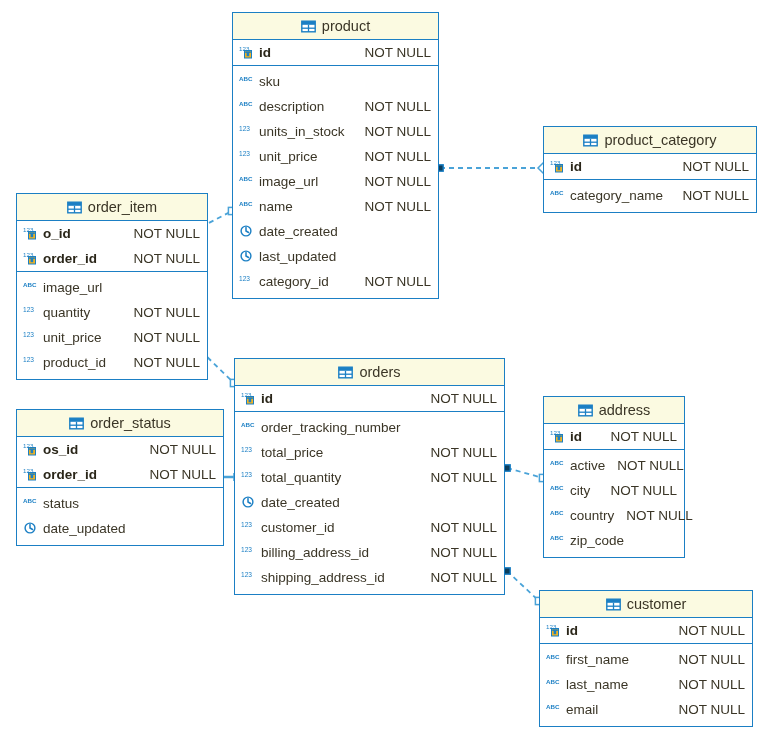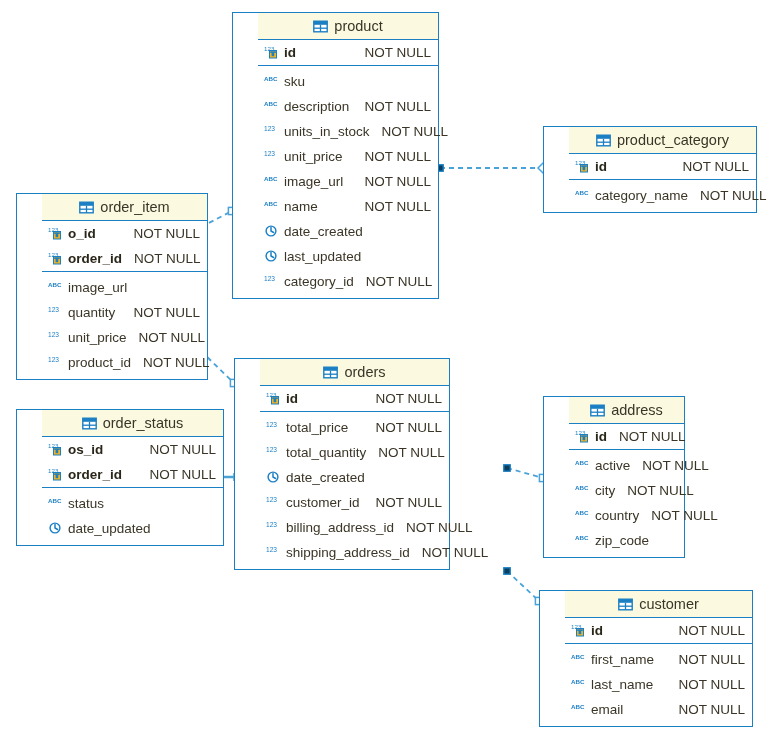--- a/index.html
+++ b/index.html
@@ -32,21 +32,20 @@
     pointer-events: none;
   }
 
   
   .entity {
     position: absolute;
     z-index: 2;
     background: #ffffff;
     border: 1.3px solid #1b7fc4;
     box-sizing: border-box;
-    padding-left: 25px;
   }
 
   .entity-header {
     background: #fbfae1;
     border-bottom: 1.3px solid #1b7fc4;
     height: 27px;
     display: flex;
     align-items: center;
     justify-content: center;
     gap: 6px;
@@ -382,21 +381,21 @@
           <span class="col-icon">
             <svg class="ticon" width="16" height="14" viewBox="0 0 16 14">
               <text x="0" y="6.5" fill="#1b7fc4" font-size="6.6" font-family="&quot;Liberation Sans&quot;, sans-serif" font-weight="normal">123</text>
             </svg>
           </span>
           <span class="col-name">product_id</span>
           <span class="col-nn">NOT NULL</span>
         </div>
       </div>
     </div>
-    <div class="entity" style="left: 234px; top: 358px; width: 216px;">
+    <div class="entity" style="left: 234px; top: 358px; width: 271px;">
       <div class="entity-header">
         <span style="display: inline-flex;">
           <svg class="ticon" width="15" height="13" viewBox="0 0 15 13">
             <rect x="0.8" y="1.2" width="13.4" height="10.6" fill="#ffffff" stroke="#1b7fc4" stroke-width="1.4"></rect>
             <rect x="0.8" y="1.2" width="13.4" height="3.6" fill="#1b7fc4"></rect>
             <line x1="0.8" y1="8.2" x2="14.2" y2="8.2" stroke="#1b7fc4" stroke-width="1.3"></line>
             <line x1="7.5" y1="4.8" x2="7.5" y2="11.8" stroke="#1b7fc4" stroke-width="1.3"></line>
           </svg>
         </span>
         <span class="entity-title">orders</span>
@@ -409,20 +408,29 @@
               <rect x="5.5" y="5.5" width="7" height="7.5" fill="#f0b323" stroke="#1b7fc4" stroke-width="1"></rect>
               <rect x="7.6" y="7.6" width="2.6" height="3.6" fill="#1b7fc4"></rect>
               <rect x="6.2" y="6.3" width="5.6" height="1.6" fill="#1b7fc4"></rect>
             </svg>
           </span>
           <span class="col-name pk">id</span>
           <span class="col-nn">NOT NULL</span>
         </div>
       </div>
       <div style="padding: 3px 0px 4px;">
+        <div class="col-row">
+          <span class="col-icon">
+            <svg class="ticon" width="16" height="14" viewBox="0 0 16 14">
+              <text x="0" y="6.5" fill="#1b7fc4" font-size="6.2" font-family="&quot;Liberation Sans&quot;, sans-serif" font-weight="bold">ABC</text>
+            </svg>
+          </span>
+          <span class="col-name">order_tracking_number</span>
+          <span class="col-nn"></span>
+        </div>
         <div class="col-row">
           <span class="col-icon">
             <svg class="ticon" width="16" height="14" viewBox="0 0 16 14">
               <text x="0" y="6.5" fill="#1b7fc4" font-size="6.6" font-family="&quot;Liberation Sans&quot;, sans-serif" font-weight="normal">123</text>
             </svg>
           </span>
           <span class="col-name">total_price</span>
           <span class="col-nn">NOT NULL</span>
         </div>
         <div class="col-row">

